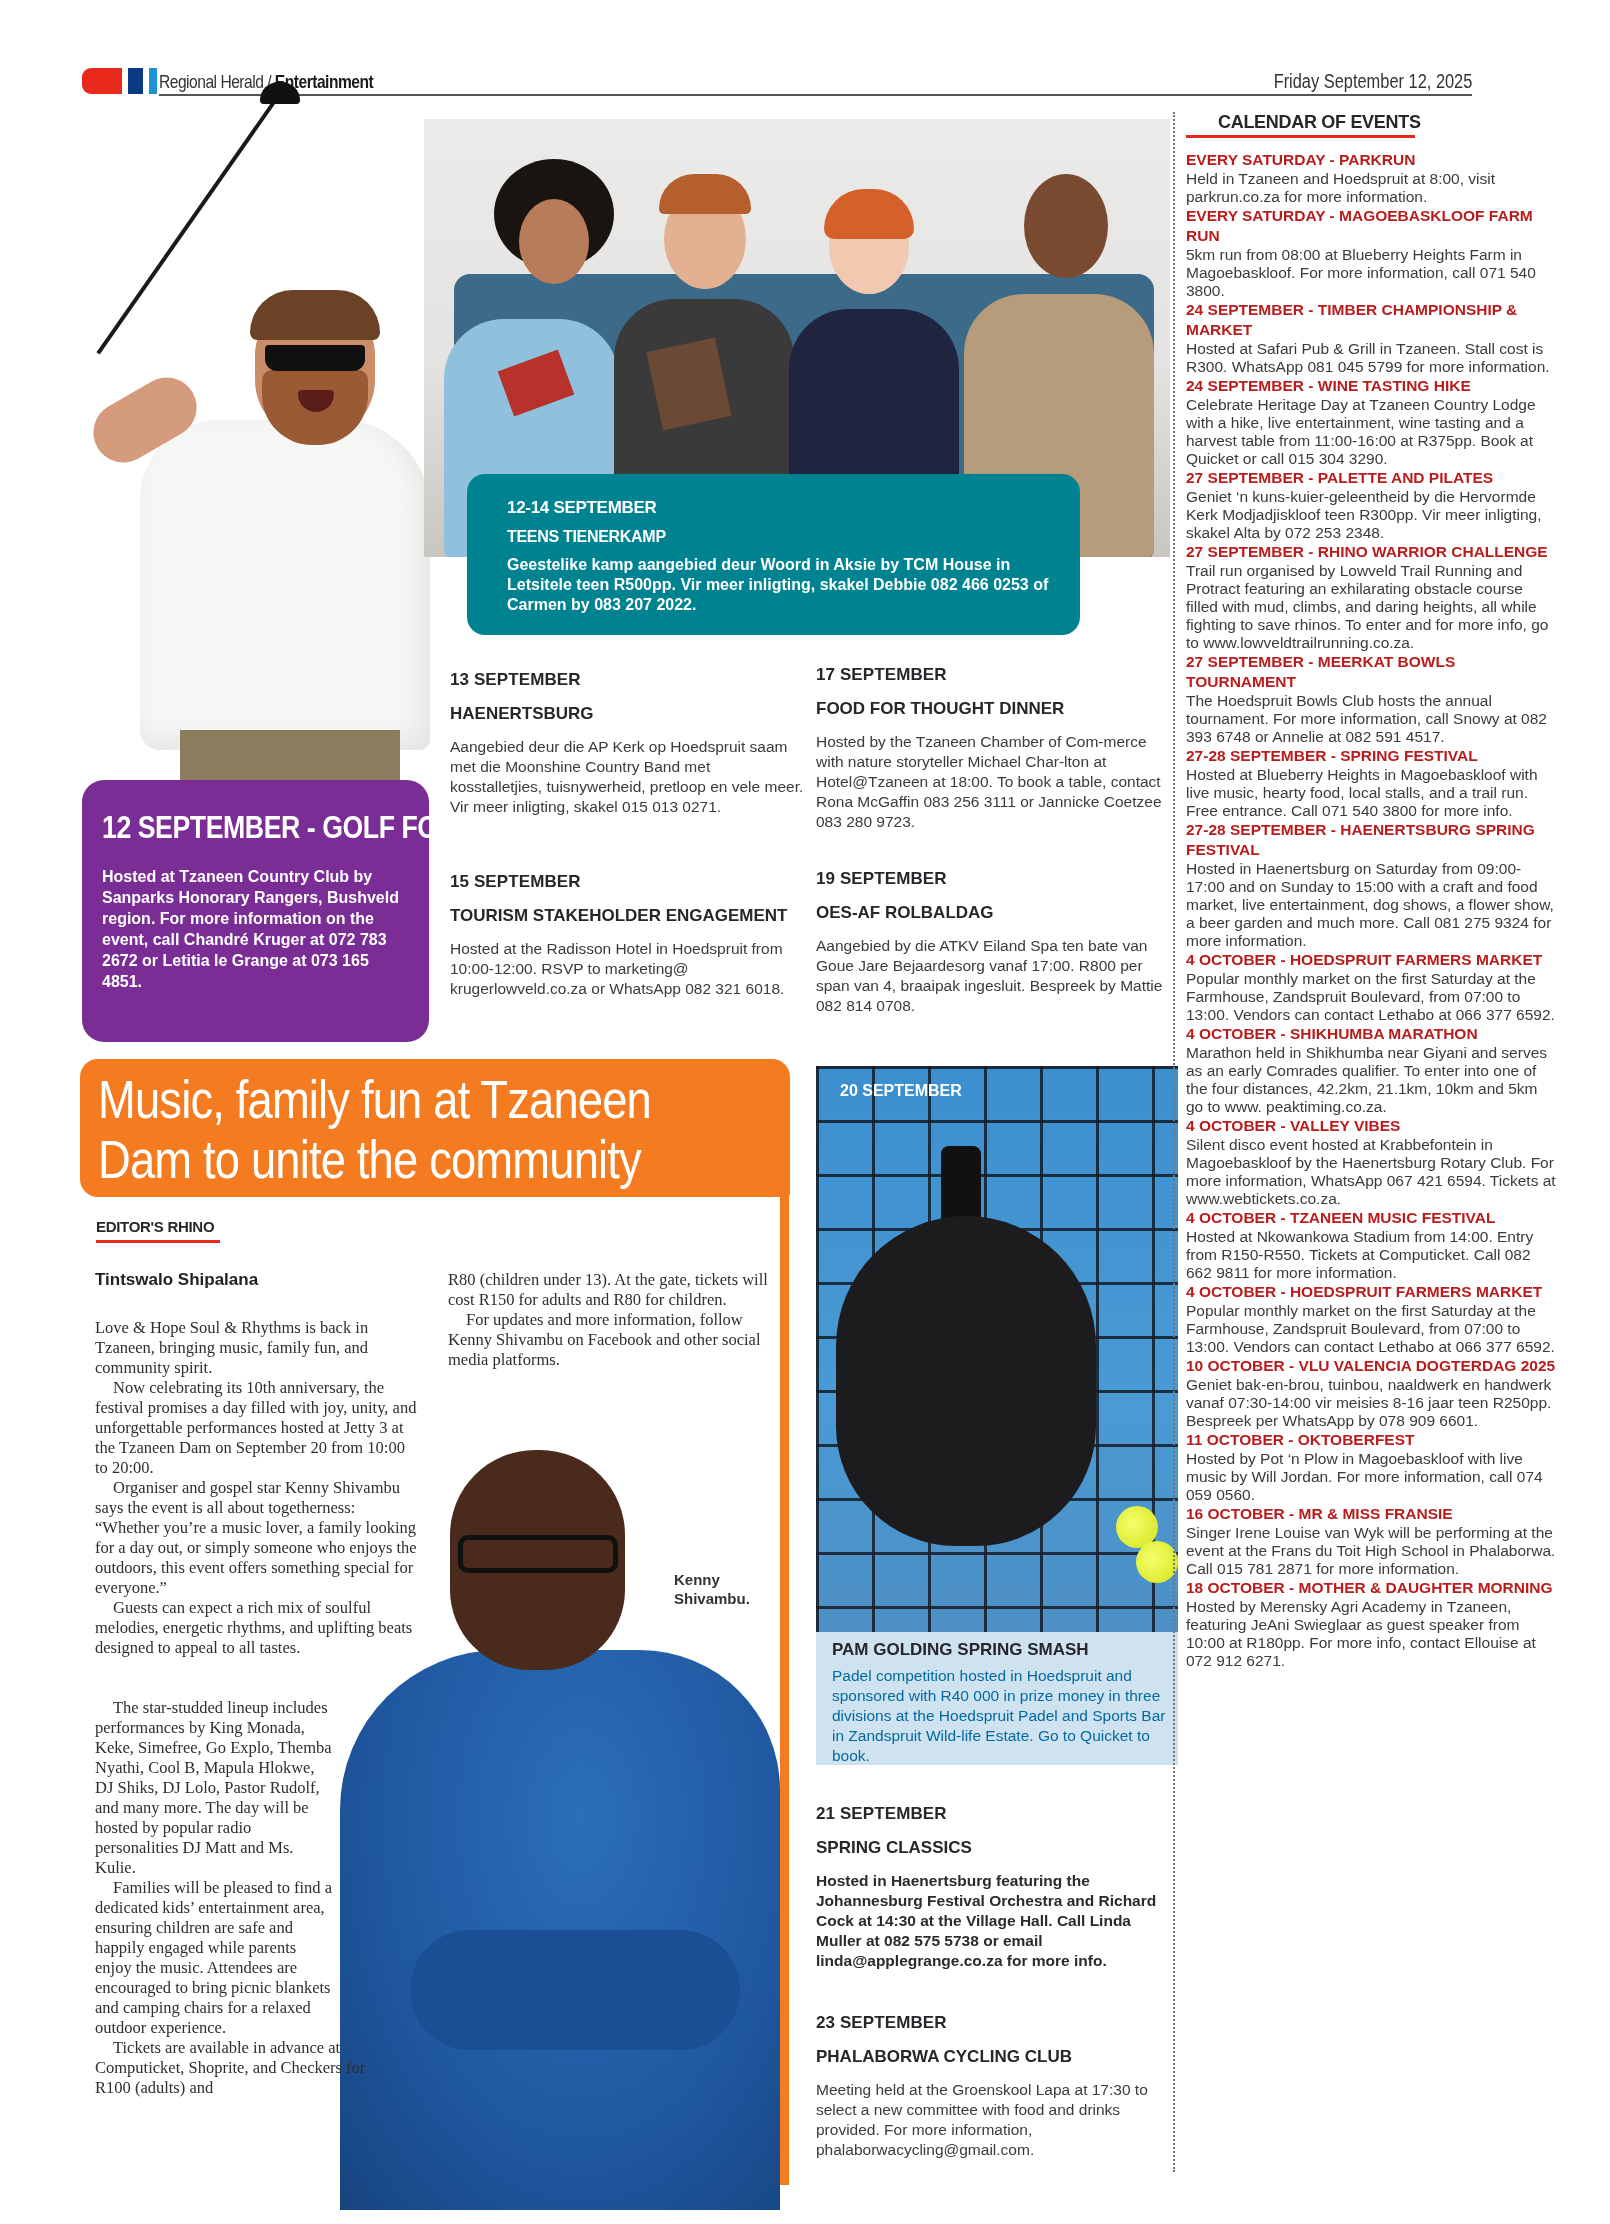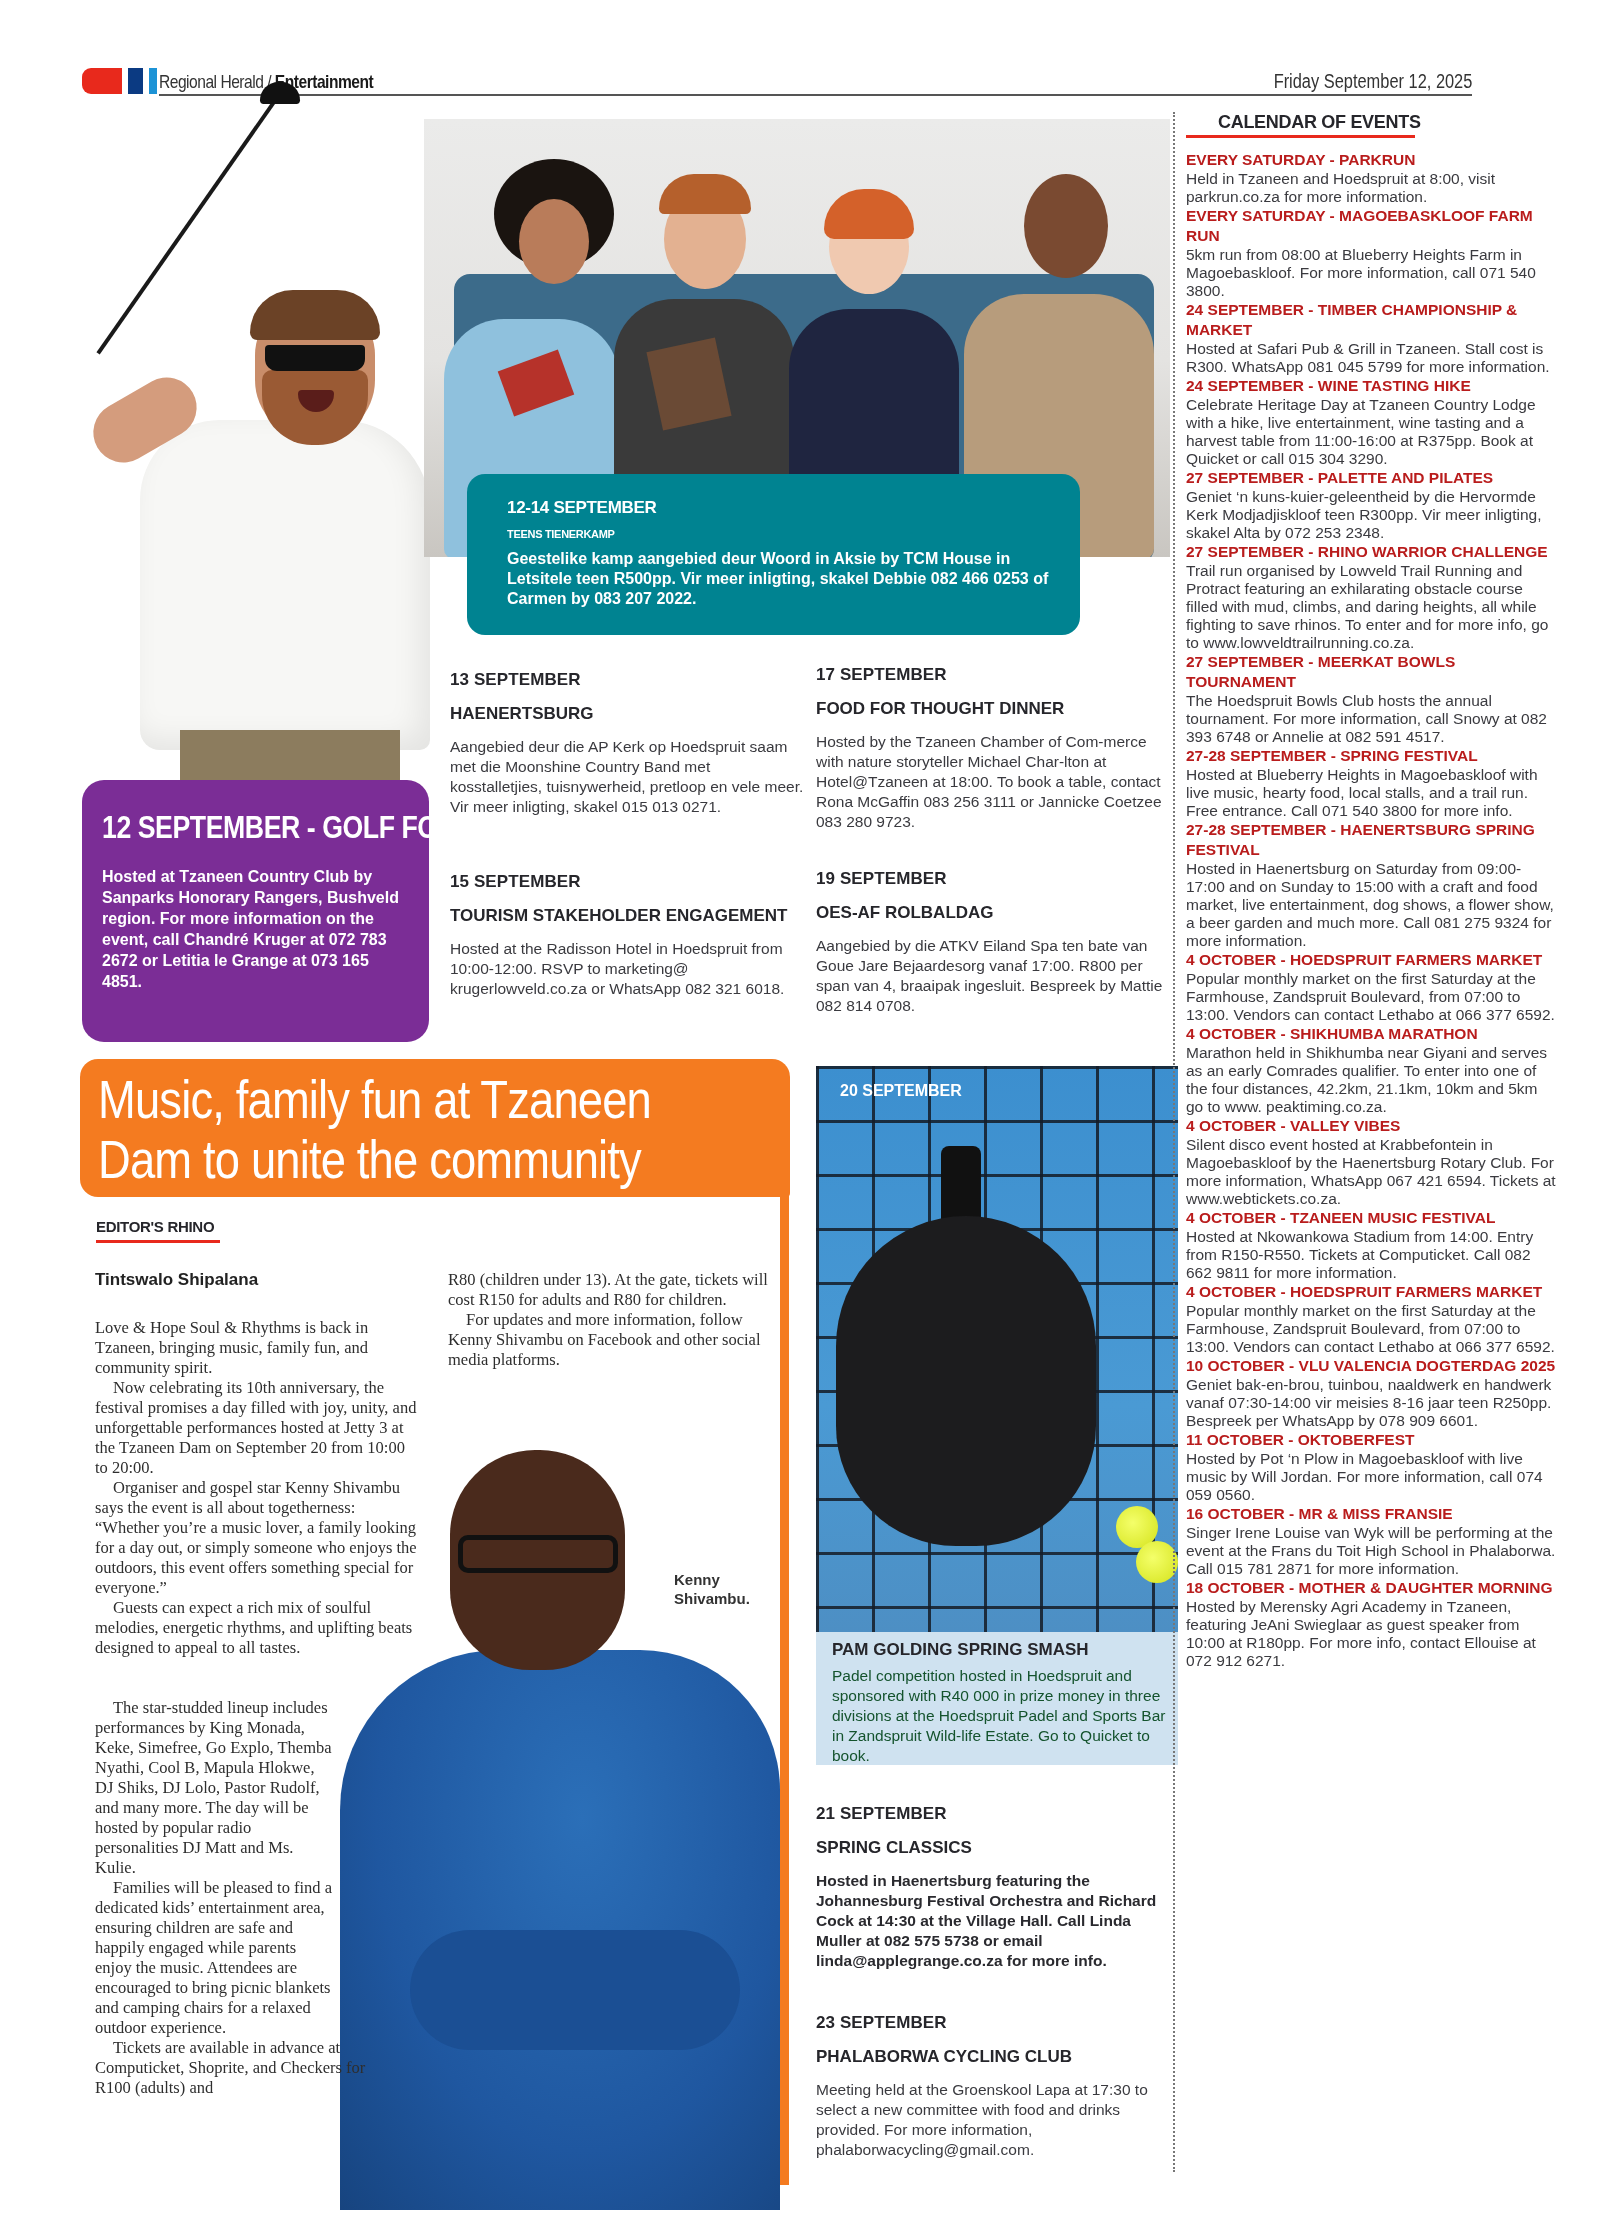--- a/index.html
+++ b/index.html
@@ -37,21 +37,21 @@
 
   
   .teens-photo { position: absolute; left: 424px; top: 119px; width: 746px; height: 438px; background: linear-gradient(180deg, #ebebea 0%, #e4e3e1 55%, #c9c6c1 100%); overflow: hidden; }
   .sofa { position: absolute; left: 30px; top: 155px; width: 700px; height: 290px; background: #3c6b8a; border-radius: 16px; }
   .teen { position: absolute; border-radius: 50%; }
   .t-body { position: absolute; border-radius: 60px 60px 10px 10px; }
 
   
   .teal-box { position: absolute; left: 467px; top: 474px; width: 613px; height: 161px; background: #008391; border-radius: 18px; padding: 24px 20px 0 40px; color: #fff; }
   .teal-date { font-weight: 900; font-size: 17px; letter-spacing: -0.3px; }
-  .teal-title { font-weight: 900; font-size: 11px; margin-top: 10px; letter-spacing: -0.3px; }
+  .teal-title { font-weight: 900; font-size: 16px; margin-top: 10px; letter-spacing: -0.3px; }
   .teal-body { font-weight: 700; font-size: 16px; line-height: 20px; margin-top: 9px; font-family: "Liberation Sans Narrow", "Liberation Sans", sans-serif; }
 
   
   .event { position: absolute; width: 355px; }
   .ev-date { font-weight: 900; font-size: 17px; color: #26262b; letter-spacing: 0.1px; }
   .ev-title { font-weight: 900; font-size: 17px; color: #26262b; margin-top: 13px; line-height: 22px; }
   .ev-body { font-size: 15.5px; line-height: 20px; color: #3a3a3f; margin-top: 12px; }
   .ev-body.bold { font-weight: 700; color: #2a2a2f; }
 
   
@@ -78,21 +78,21 @@
 
   
   .padel { position: absolute; left: 816px; top: 1066px; width: 362px; height: 566px; background: linear-gradient(180deg, #3c8fcf 0%, #4a9ad4 60%, #4d8fc4 100%); overflow: hidden; }
   .net { position: absolute; inset: 0; background-image: linear-gradient(90deg, rgba(15,15,20,0.85) 3px, transparent 3px), linear-gradient(180deg, rgba(15,15,20,0.85) 3px, transparent 3px); background-size: 56px 54px; opacity: 0.9; }
   .racket { position: absolute; left: 20px; top: 150px; width: 260px; height: 330px; background: #1c1c1e; border-radius: 130px 130px 120px 120px; }
   .racket-grip { position: absolute; left: 125px; top: 80px; width: 40px; height: 90px; background: #111; border-radius: 8px; }
   .ball { position: absolute; width: 42px; height: 42px; border-radius: 50%; background: radial-gradient(circle at 40% 40%, #f4ff6a, #d4e21a); }
   .padel-date { position: absolute; left: 24px; top: 16px; font-weight: 900; font-size: 16px; color: #fff; }
   .padel-box { position: absolute; left: 816px; top: 1632px; width: 362px; height: 133px; background: #cfe2f0; padding: 8px 10px 0 16px; }
   .padel-title { font-weight: 900; font-size: 17px; color: #26262b; }
-  .padel-body { font-size: 15.5px; line-height: 20px; color: #14532d; margin-top: 6px; }
+  .padel-body { font-size: 15.5px; line-height: 20px; color: #0369a1; margin-top: 6px; }
 
   
   .dots-v { position: absolute; width: 0; border-left: 2px dotted #777; }
 
   
   .calendar { position: absolute; left: 1186px; top: 112px; width: 370px; }
   .cal-title { font-weight: 900; font-size: 18px; color: #26262b; letter-spacing: -0.3px; margin-left: 32px; }
   .cal-ul { width: 229px; height: 3px; background: #e8291c; margin-top: 2px; }
   .cal-list { margin-top: 12px; }
   .cal-head { font-weight: 700; font-size: 15.5px; line-height: 20px; color: #b91c1c; text-transform: uppercase; }

